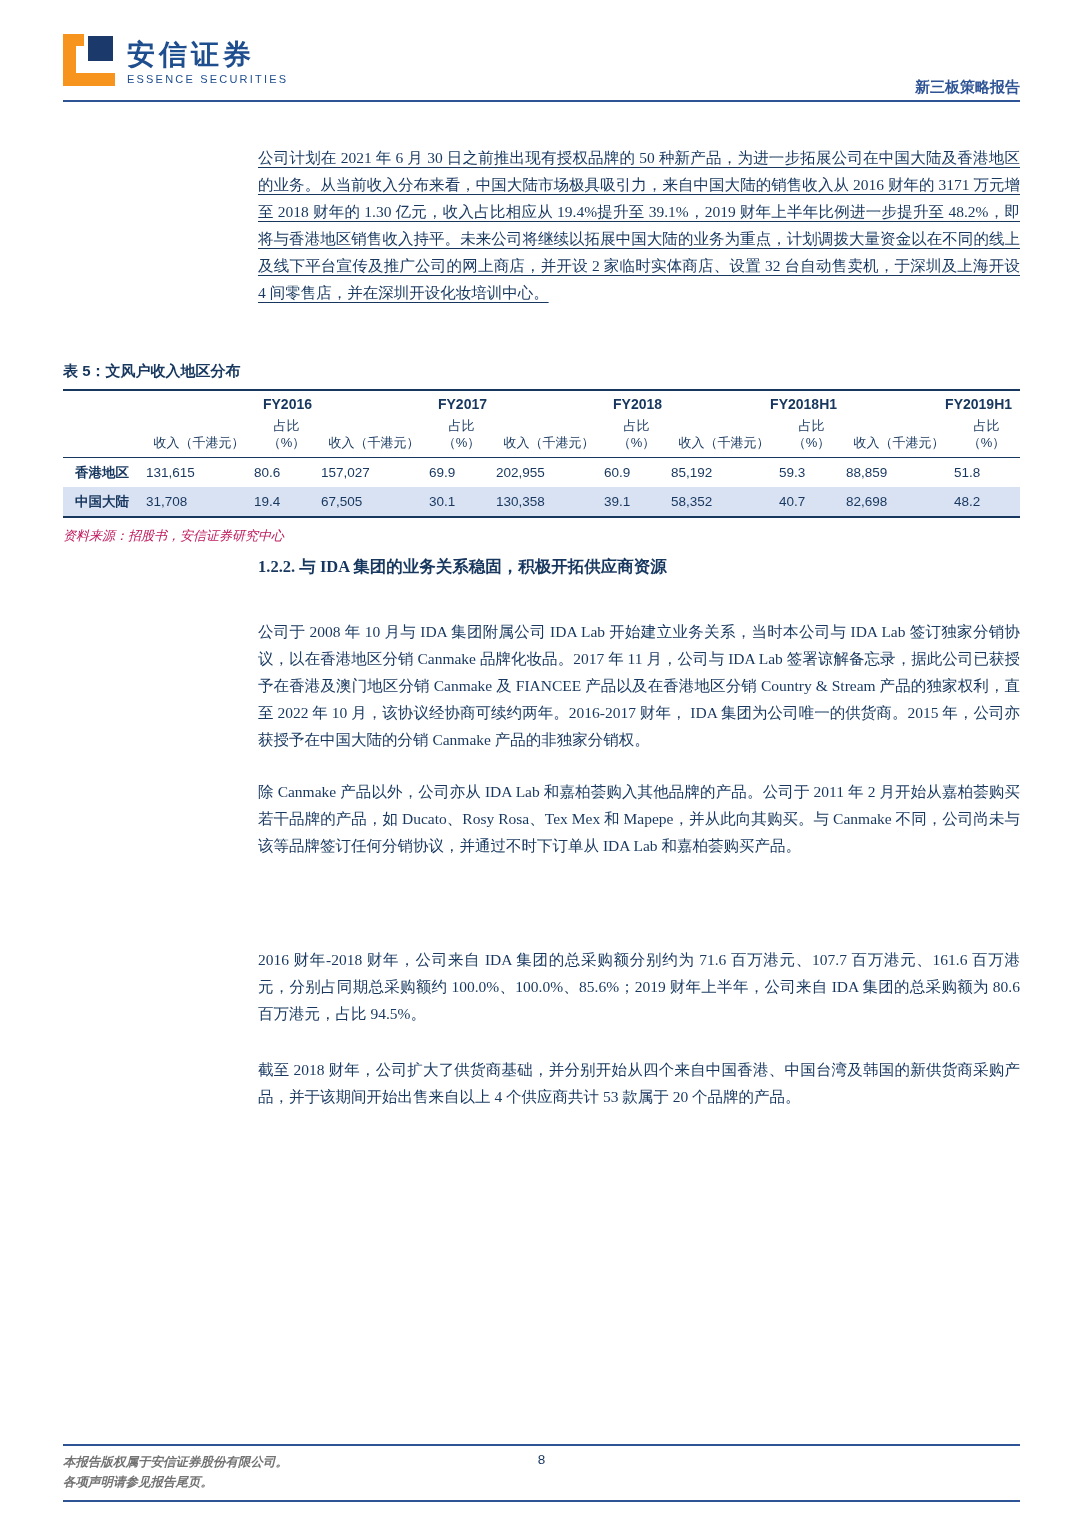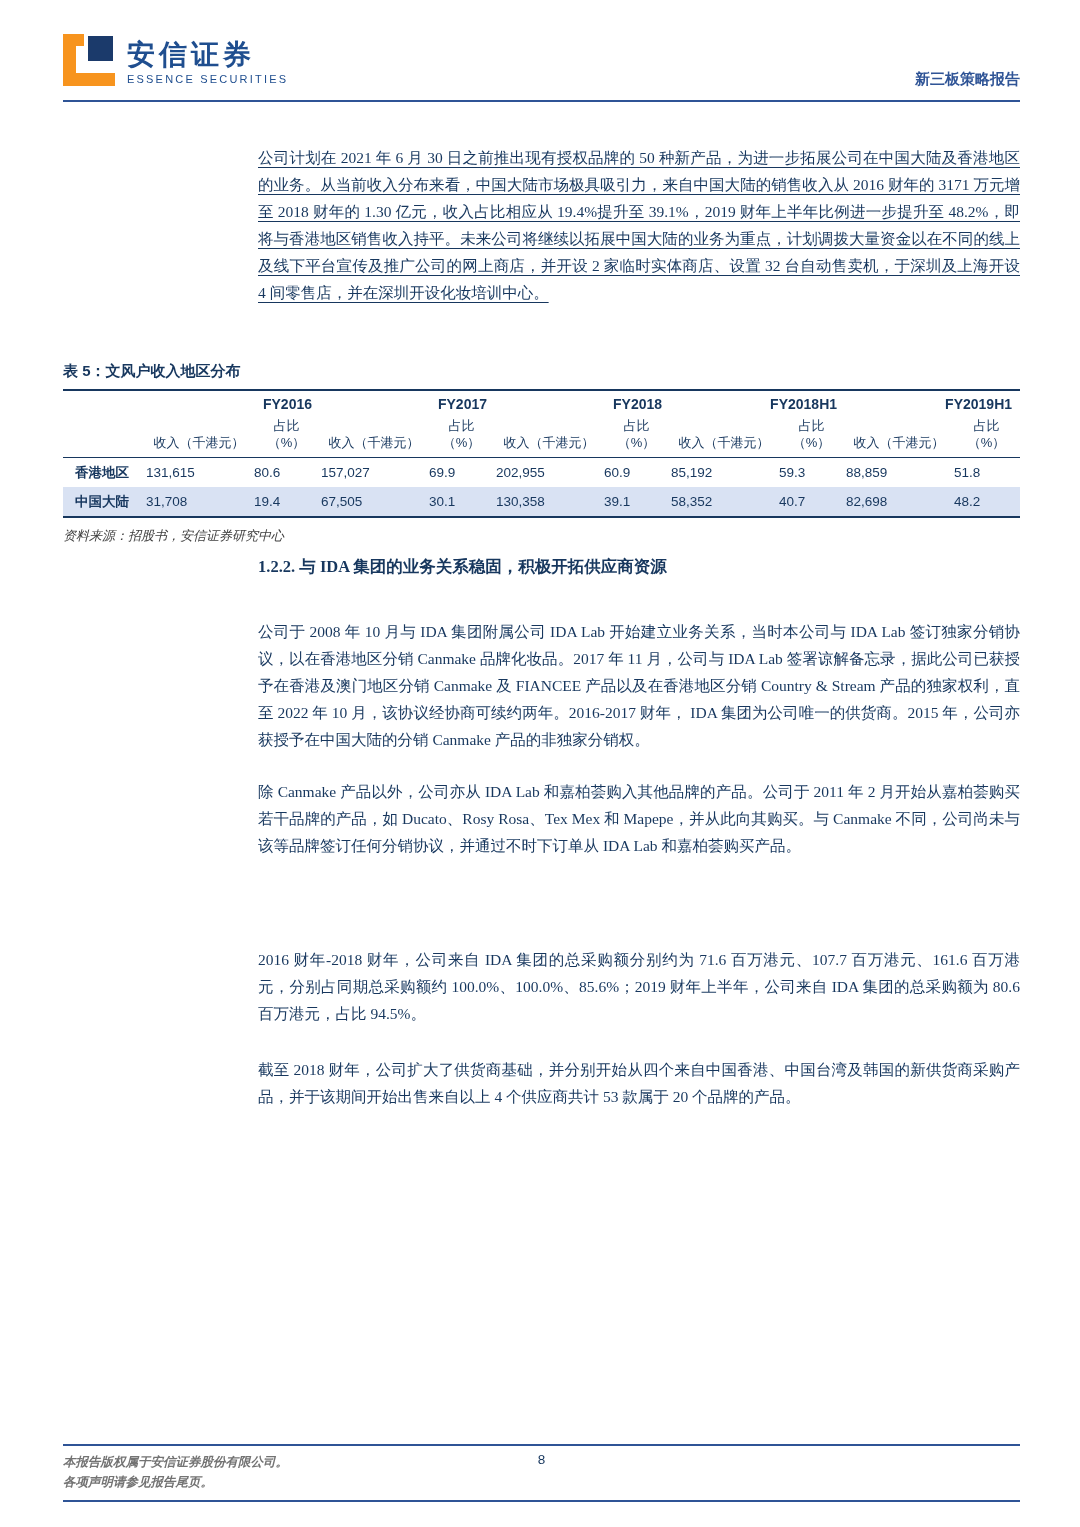--- a/index.html
+++ b/index.html
@@ -9,21 +9,21 @@
 
   
   .header{position:absolute;left:63px;width:957px;top:34px;}
   .brand{display:flex;align-items:center;gap:12px;}
   .logo{width:52px;height:52px;flex:0 0 auto;}
   .brand-text{padding-top:4px;}
   .brand-cn{font-size:28px;font-weight:bold;color:#1f4e8f;letter-spacing:4px;
             font-family:"Liberation Sans",sans-serif;line-height:30px;}
   .brand-en{font-size:11px;color:#1f4e8f;letter-spacing:2.2px;margin-top:3px;
             font-family:"Liberation Sans",sans-serif;}
-  .report-type{position:absolute;right:0;top:36px;font-size:15px;font-weight:bold;color:#2f5496;}
+  .report-type{position:absolute;right:0;top:44px;font-size:15px;font-weight:bold;color:#2f5496;}
   .header-rule{margin-top:14px;height:2px;background:#2f5496;}
 
   
   .content{position:absolute;left:63px;top:126px;width:957px;height:1300px;}
   .para{position:absolute;left:195px;width:762px;font-size:15.5px;line-height:27px;
         text-align:justify;color:#17375e;}
   .para.underlined{text-decoration:underline;text-underline-offset:4px;}
   #p1{top:2px;}
   .section-heading{position:absolute;left:195px;top:430px;width:762px;
         font-size:16.5px;font-weight:bold;color:#17375e;}
@@ -42,21 +42,21 @@
   .data-table tbody{border-bottom:2px solid #17375e;}
   .period-row th{font-weight:bold;font-size:14px;text-align:right;
         padding:5px 8px 2px 0;white-space:nowrap;}
   .sub-row th{font-weight:normal;font-size:13px;text-align:center;
         padding:3px 2px 6px;line-height:17px;vertical-align:bottom;}
   .data-table tbody td{height:27px;text-align:left;padding-right:18px;vertical-align:middle;}
   .data-table tbody td.shr{padding-right:8px;}
   .data-table td.rowlabel{text-align:left;font-weight:bold;padding-left:12px;padding-right:0;
         white-space:nowrap;}
   .data-table tr.hl{background:#d9e2f3;}
-  .source{margin-top:9px;font-size:13px;font-style:italic;color:#404040;}
+  .source{margin-top:9px;font-size:13px;font-style:italic;color:#be185d;}
 
   
   .footer{position:absolute;left:63px;width:957px;top:1444px;}
   .footer-rule{height:2px;background:#2f5496;}
   .footer-body{position:relative;padding:6px 0 8px 0;}
   .footer-left div{font-size:12.5px;font-weight:bold;font-style:italic;
         line-height:20px;color:#737373;}
   .page-num{position:absolute;left:0;right:0;top:6px;text-align:center;
         font-size:13.5px;font-family:"Liberation Sans",sans-serif;color:#17375e;}
 </style>

